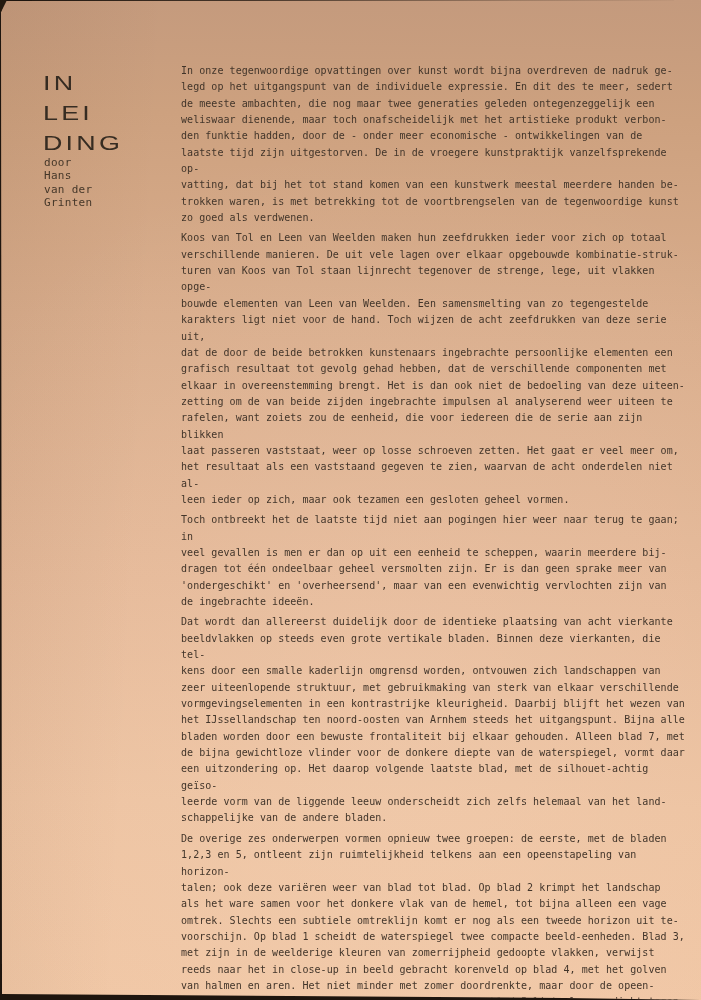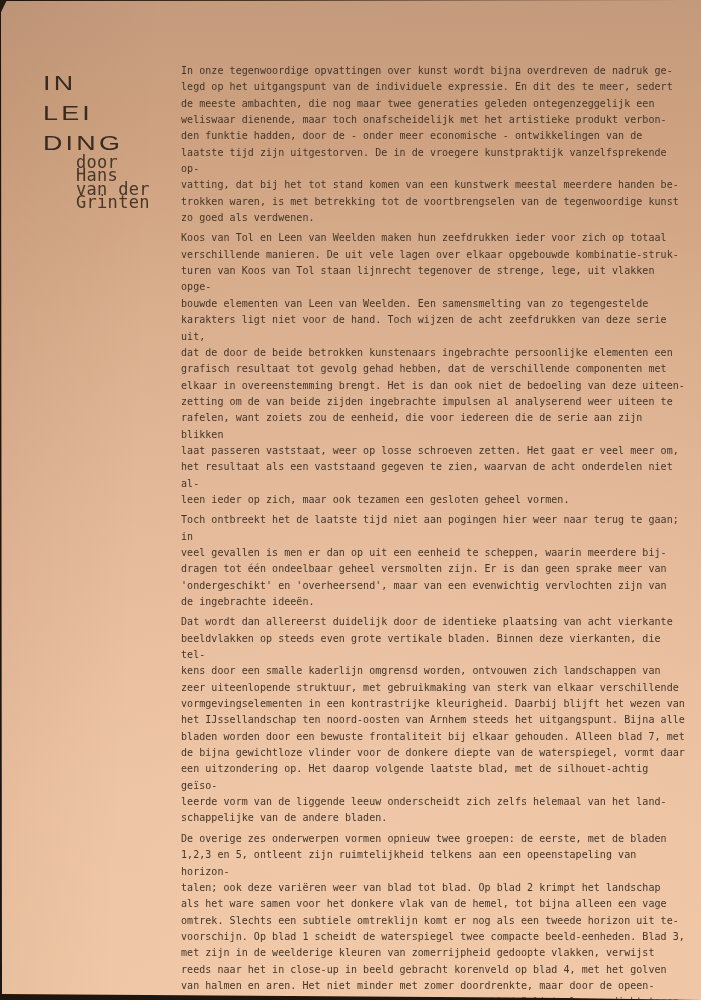--- a/index.html
+++ b/index.html
@@ -34,26 +34,25 @@
     letter-spacing: 2.5px;
     color: #362c22;
     white-space: pre-line;
     transform: scaleX(1.28);
     transform-origin: top left;
   }
   .byline {
     position: absolute;
     left: 44px;
     top: 156px;
-    font-size: 17px;
+    font-size: 11px;
     line-height: 13.4px;
     color: #453729;
     white-space: pre-line;
     letter-spacing: 0.3px;
-    margin-left: 32px;
   }
   .bodytext {
     position: absolute;
     left: 177px;
     top: 59px;
     width: 516px;
     color: #42352a;
     font-size: 10px;
     line-height: 16.35px;
     letter-spacing: 0.05px;

